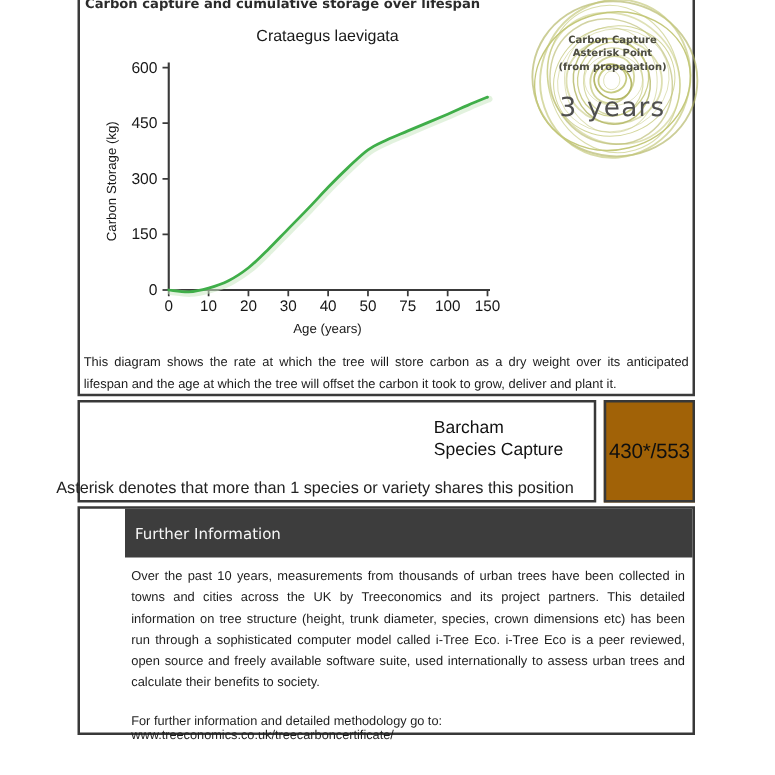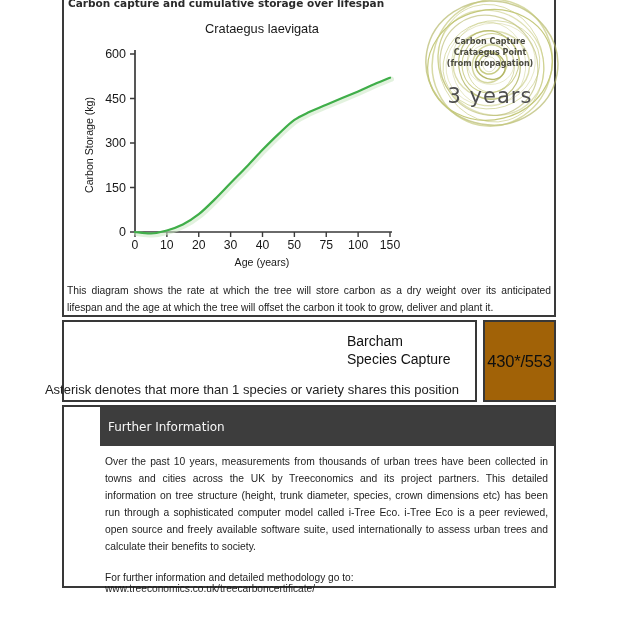--- a/index.html
+++ b/index.html
@@ -13,21 +13,21 @@
               font-family:"DejaVu Sans",sans-serif;font-weight:bold;font-size:10.5px;
               color:#2b2b2b;letter-spacing:0;}
   .chart-svg{position:absolute;left:0;top:0;}
   .panel-desc{position:absolute;left:3px;top:295px;width:484px;
               font-size:10.3px;line-height:16.5px;color:#1c1c1c;text-align:justify;}
 
   
   .badge-wrap{position:absolute;left:356px;top:6px;width:140px;height:140px;}
   .badge-rings{position:absolute;left:0;top:0;}
   .badge-text{position:absolute;left:0;top:0;width:140px;text-align:center;}
-  .badge-label{margin-top:42px;font-family:"DejaVu Sans",sans-serif;font-weight:bold;
+  .badge-label{margin-top:32px;font-family:"DejaVu Sans",sans-serif;font-weight:bold;
                font-size:8px;line-height:11px;color:#4b4b40;}
   .badge-value{margin-top:15px;font-family:"DejaVu Sans",sans-serif;font-size:21px;
                color:#4f4f4f;letter-spacing:1px;}
 
   
   .ranking{position:absolute;left:62px;top:320px;width:572px;height:82px;
            display:flex;gap:6px;box-sizing:border-box;}
   .ranking-left{position:relative;width:415px;height:82px;border:2px solid #383838;
                 box-sizing:border-box;background:#fff;}
   .ranking-label{position:absolute;left:283px;top:10px;font-size:14px;line-height:18px;
@@ -109,21 +109,21 @@
           <ellipse cx="71.3" cy="69.4" rx="27.0" ry="23.8" transform="rotate(87 70 70)" fill="none" stroke="#c3c778" stroke-width="0.93" opacity="0.66"></ellipse>
           <ellipse cx="70.8" cy="70.0" rx="23.2" ry="20.4" transform="rotate(0 70 70)" fill="none" stroke="#c3c778" stroke-width="0.69" opacity="0.54"></ellipse>
           <ellipse cx="69.9" cy="70.3" rx="19.4" ry="16.9" transform="rotate(118 70 70)" fill="none" stroke="#c3c778" stroke-width="1.46" opacity="0.71"></ellipse>
           <ellipse cx="71.0" cy="71.1" rx="15.5" ry="13.4" transform="rotate(33 70 70)" fill="none" stroke="#b2b563" stroke-width="1.40" opacity="0.96"></ellipse>
           <ellipse cx="69.9" cy="70.4" rx="11.4" ry="10.1" transform="rotate(152 70 70)" fill="none" stroke="#c3c778" stroke-width="1.41" opacity="0.93"></ellipse>
           <ellipse cx="70.3" cy="70.6" rx="7.5" ry="6.5" transform="rotate(94 70 70)" fill="none" stroke="#c3c778" stroke-width="0.74" opacity="0.54"></ellipse>
         </svg>
       <div class="badge-text">
         <div class="badge-label">
           <div>Carbon Capture</div>
-          <div>Crataegus Point</div>
+          <div>Asterisk Point</div>
           <div>(from propagation)</div>
         </div>
         <div class="badge-value">3 years</div>
       </div>
     </div>
 
     <div class="panel-desc">This diagram shows the rate at which the tree will store carbon as a dry weight over its anticipated lifespan and the age at which the tree will offset the carbon it took to grow, deliver and plant it.</div>
   </div>
 
   <div class="ranking">

